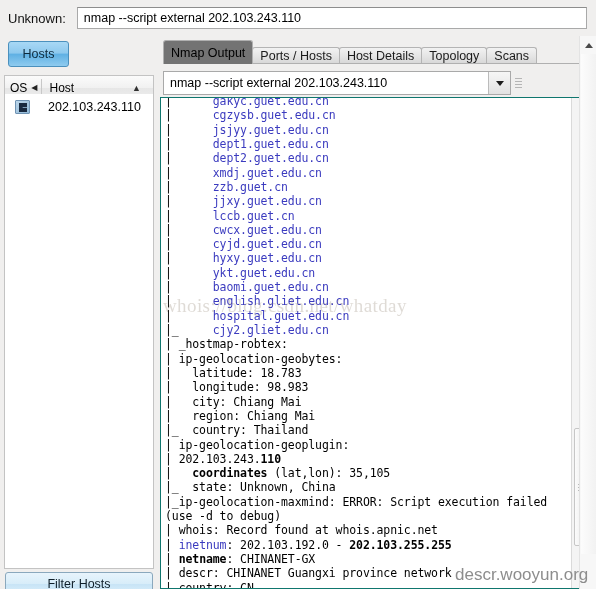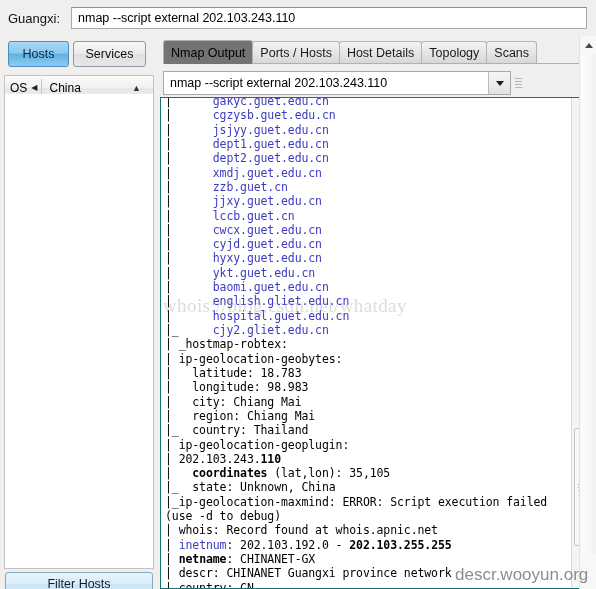--- a/index.html
+++ b/index.html
@@ -153,21 +153,21 @@
     position: absolute; left: 158px; top: 36px;
     width: 438px; height: 553px;
   }
 
   .tabstrip {
     position: absolute; left: 5px; top: 4px;
     height: 24px;
     display: flex; align-items: flex-end;
   }
   .tab {
-    height: 23px;
+    height: 17px;
     padding: 0 7px;
     display: flex; align-items: center;
     font-size: 12.5px;
     border: 1px solid #b4b4b4;
     border-bottom: none;
     border-radius: 3px 3px 0 0;
     background: linear-gradient(to bottom, #f2f2f2 0%, #e4e4e4 55%, #d6d6d6 100%);
     color: #1a1a1a;
     margin-right: -1px;
     box-sizing: border-box;
@@ -329,40 +329,43 @@
     white-space: nowrap;
     pointer-events: none;
   }
 </style>
 </head>
 <body>
 
 <div id="app">
 
   <div class="cmdbar">
-    <div class="cmd-label">Guangxi:</div>
+    <div class="cmd-label">Unknown:</div>
     <input class="cmd-input" type="text" value="nmap --script external 202.103.243.110" style="">
   </div>
 
   <div class="leftpanel">
 
     <div class="hs-buttons">
       <div class="hs-btn active">Hosts</div>
-      <div class="hs-btn wide">Services</div>
     </div>
 
     <div class="colhdr">
       <span class="os">OS</span>
       <span class="sep-arrow">◀</span>
       <span class="divline"></span>
-      <span class="host">China</span>
+      <span class="host">Host</span>
       <span class="sortarrow">▲</span>
     </div>
 
     <div class="hostlist" id="host-list">
+        <div class="hostrow">
+          <span class="os-icon"></span>
+          <span>202.103.243.110</span>
+        </div>
       </div>
 
     <div class="filter-btn">Filter Hosts</div>
   </div>
 
   <div class="rightpanel">
 
     <div class="tabstrip" id="tabstrip">
         <div class="tab active">Nmap Output</div>
         <div class="tab">Ports / Hosts</div>

